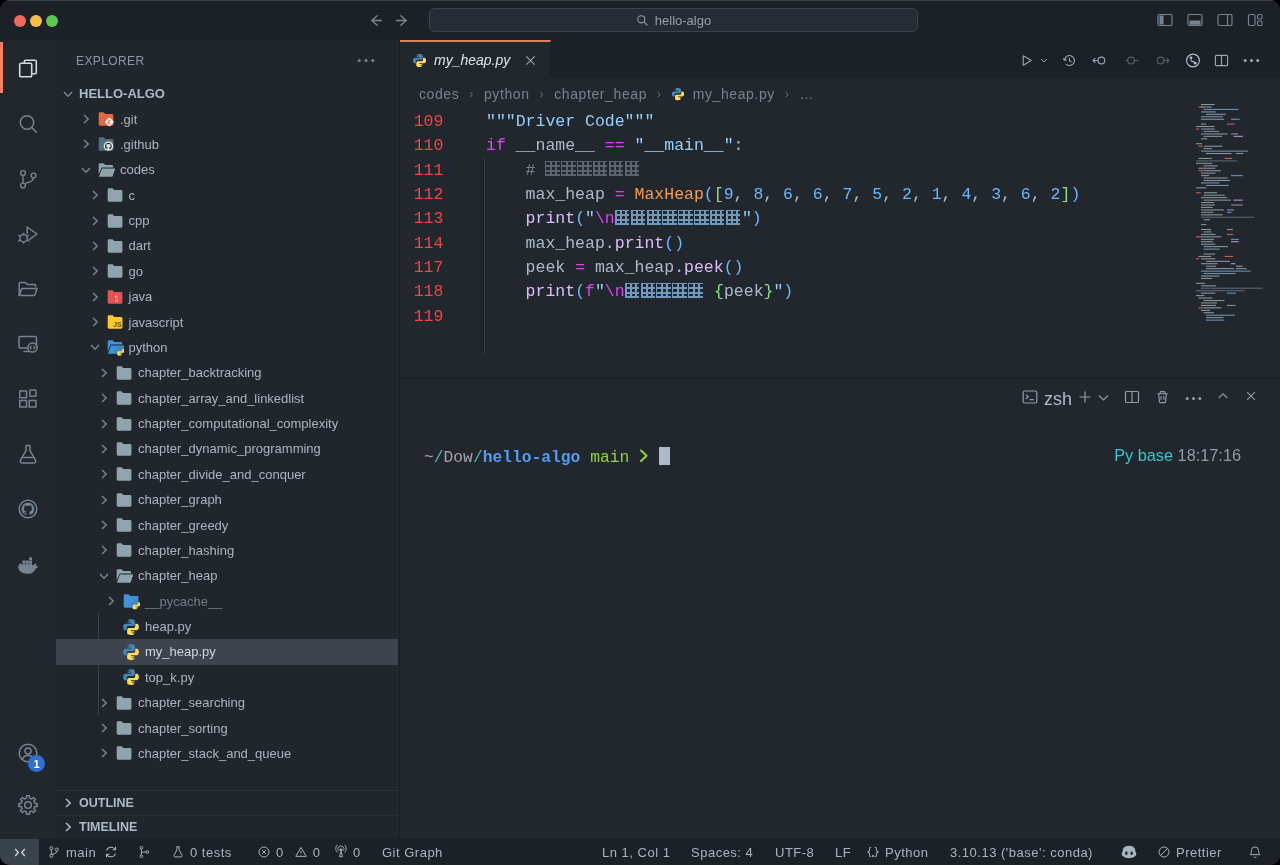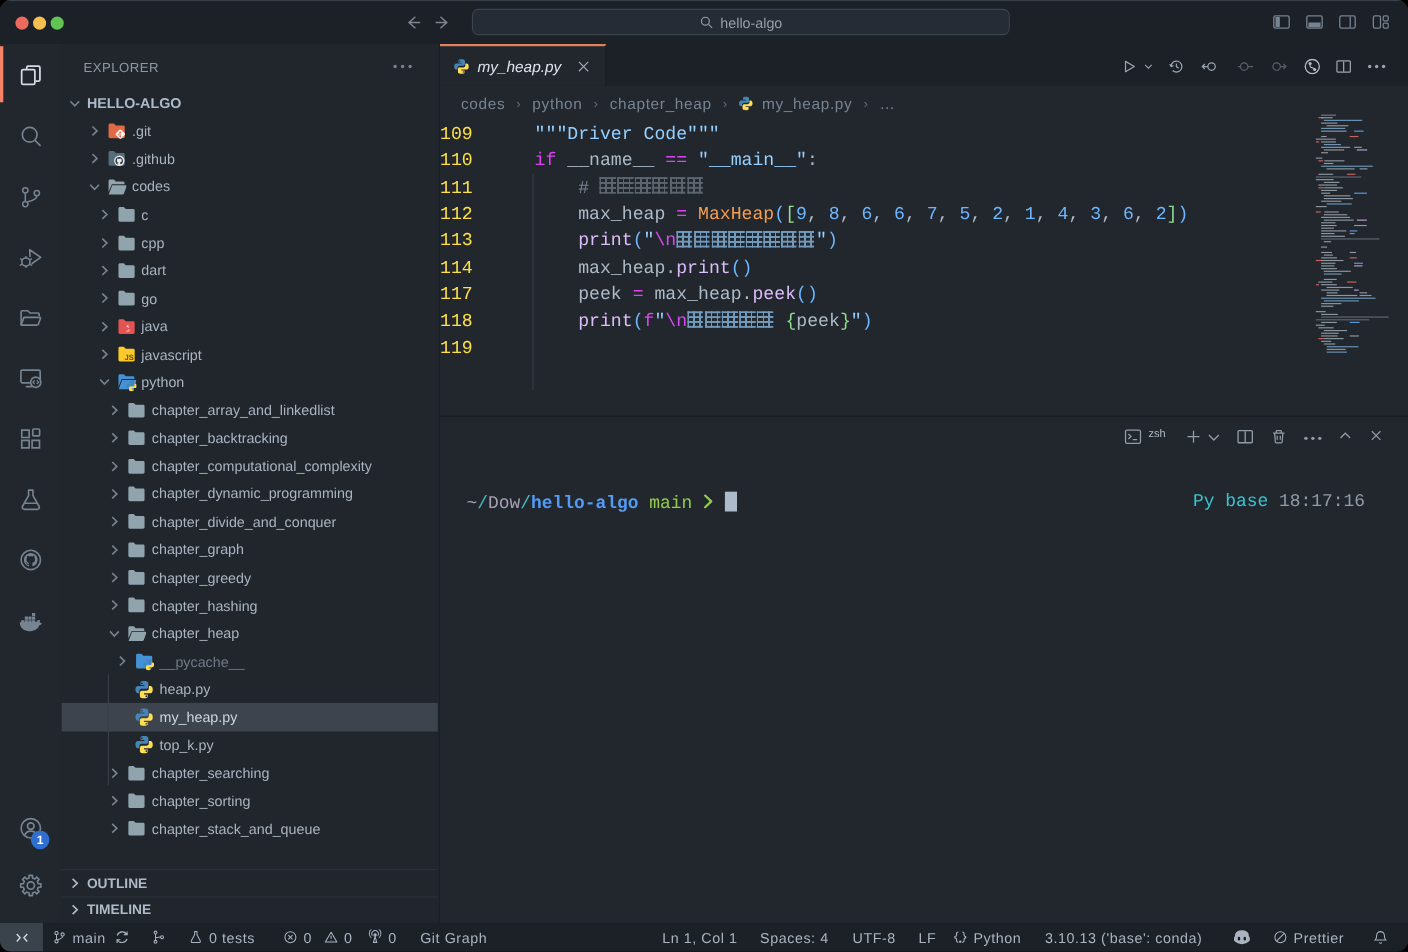--- a/index.html
+++ b/index.html
@@ -33,37 +33,37 @@
 
 .editor{position:absolute;left:400px;top:40px;right:0;height:338px;background:#22272e}
 .tabstrip{position:absolute;left:0;top:0;right:0;height:38px;background:#1c2128}
 .tab{position:absolute;left:0;top:0;width:151px;height:38px;background:#22272e;border-top:2px solid #e0825e;border-right:1px solid #1a1f26;display:flex;align-items:center;padding-left:12px}
 .tablab{font-size:14px;font-style:italic;color:#dee4eb;margin-left:7px}
 .tabx{margin-left:13px;width:15px;height:15px}
 .crumbs{position:absolute;left:19px;top:41px;height:26px;display:flex;align-items:center;font-size:14px;letter-spacing:.6px;color:#768390;gap:9px;white-space:nowrap}
 .csep{font-size:12px;color:#636e7b;margin:0 1px}
 .code{position:absolute;left:0;top:70px;right:0;font-family:"Liberation Mono",monospace;font-size:16.5px;line-height:24.33px}
 .cline{height:24.33px;white-space:pre}
-.ln{display:inline-block;width:57px;text-align:left;color:#fde047}
+.ln{display:inline-block;width:57px;text-align:center;color:#ef4444}
 .lc{display:inline-block;padding-left:29px;color:#adbac7}
 .s{color:#96d0ff}.k{color:#d946ef}.fn{color:#dcbdfb}.cl{color:#f69d50}.n{color:#6cb6ff}.c{color:#768390}.b1{color:#6cb6ff}.b2{color:#8ddb8c}
 .iguide{position:absolute;left:84px;top:118px;width:1px;height:197px;background:#343c46}
 .z{display:inline-block;width:14.3px;height:14.8px;margin-right:1.6px;vertical-align:-1.5px;background:repeating-linear-gradient(to bottom,currentColor 0 1.5px,transparent 1.5px 4.5px),repeating-linear-gradient(to right,currentColor 0 1.5px,transparent 1.5px 5.2px);opacity:.68}
 .minimap{position:absolute;left:796px;top:64px;width:70px;height:224px}
 .eacts{position:absolute;top:0;height:38px;left:0;right:0}
 .ea{position:absolute;top:13px;width:15px;height:15px}
 
 .panel{position:absolute;left:400px;right:0;top:378px;height:461px;background:#22272e;border-top:1px solid #191e24}
 .ptabs{position:absolute;left:23px;top:0;height:35px;display:flex;align-items:center;gap:26.5px;font-size:12.4px;letter-spacing:.3px;color:#768390;white-space:nowrap}
 .ptab.act{color:#cdd5de;position:relative}
 .ptab.act:after{content:"";position:absolute;left:0;right:0;bottom:-9px;height:1.5px;background:#e0825e}
 .pright{position:absolute;left:0;right:0;top:0;height:35px}
 .pr{position:absolute;top:10px}
 .term{position:absolute;left:24px;top:67px;font-family:"Liberation Mono",monospace;font-size:16.3px;white-space:pre;color:#a9b4c0}
-.termr{position:absolute;right:39px;top:67px;font-family:Liberation Mono, monospace;font-size:16.3px;white-space:pre}
+.termr{position:absolute;right:39px;top:67px;font-family:Liberation Sans, sans-serif;font-size:16.3px;white-space:pre}
 .cur{display:inline-block;width:11px;height:18px;background:#adbac7;vertical-align:-3.5px}
 
 .status{position:absolute;left:0;right:0;bottom:0;height:26px;background:#1c2128;color:#a9b4c0;font-size:13px;letter-spacing:.5px}
 .sitem{position:absolute;top:0;height:26px;display:flex;align-items:center;gap:5px;white-space:nowrap}
 .remote{position:absolute;left:0;top:0;width:39px;height:26px;background:#3a424c;display:flex;align-items:center;justify-content:center}
 .sic{width:14px;height:14px}
 </style></head>
 <body>
 <div class="win">
 
@@ -279,30 +279,30 @@
           </svg>
           <span class="tlab">python</span>
         </div>
 <div class="trow" style="padding-left:40px">
           <svg class="ch" viewBox="0 0 16 16">
             <path d="M6 4l4.2 4L6 12" stroke="#768390" stroke-width="1.5" fill="none"></path>
           </svg>
           <svg class="fi" viewBox="0 0 16 16">
             <path d="M1.5 3.2c0-.7.5-1.2 1.2-1.2h3.1l1.6 1.6h6a1.2 1.2 0 0 1 1.2 1.2v7.9c0 .7-.5 1.2-1.2 1.2H2.7a1.2 1.2 0 0 1-1.2-1.2z" fill="#90a4ae"></path>
           </svg>
+          <span class="tlab">chapter_backtracking</span>
+        </div>
+<div class="trow" style="padding-left:40px">
+          <svg class="ch" viewBox="0 0 16 16">
+            <path d="M6 4l4.2 4L6 12" stroke="#768390" stroke-width="1.5" fill="none"></path>
+          </svg>
+          <svg class="fi" viewBox="0 0 16 16">
+            <path d="M1.5 3.2c0-.7.5-1.2 1.2-1.2h3.1l1.6 1.6h6a1.2 1.2 0 0 1 1.2 1.2v7.9c0 .7-.5 1.2-1.2 1.2H2.7a1.2 1.2 0 0 1-1.2-1.2z" fill="#90a4ae"></path>
+          </svg>
           <span class="tlab">chapter_array_and_linkedlist</span>
-        </div>
-<div class="trow" style="padding-left:40px">
-          <svg class="ch" viewBox="0 0 16 16">
-            <path d="M6 4l4.2 4L6 12" stroke="#768390" stroke-width="1.5" fill="none"></path>
-          </svg>
-          <svg class="fi" viewBox="0 0 16 16">
-            <path d="M1.5 3.2c0-.7.5-1.2 1.2-1.2h3.1l1.6 1.6h6a1.2 1.2 0 0 1 1.2 1.2v7.9c0 .7-.5 1.2-1.2 1.2H2.7a1.2 1.2 0 0 1-1.2-1.2z" fill="#90a4ae"></path>
-          </svg>
-          <span class="tlab">chapter_backtracking</span>
         </div>
 <div class="trow" style="padding-left:40px">
           <svg class="ch" viewBox="0 0 16 16">
             <path d="M6 4l4.2 4L6 12" stroke="#768390" stroke-width="1.5" fill="none"></path>
           </svg>
           <svg class="fi" viewBox="0 0 16 16">
             <path d="M1.5 3.2c0-.7.5-1.2 1.2-1.2h3.1l1.6 1.6h6a1.2 1.2 0 0 1 1.2 1.2v7.9c0 .7-.5 1.2-1.2 1.2H2.7a1.2 1.2 0 0 1-1.2-1.2z" fill="#90a4ae"></path>
           </svg>
           <span class="tlab">chapter_computational_complexity</span>
         </div>
@@ -617,21 +617,21 @@
 <rect x="10.0" y="215.6" width="18.4" height="1.05" fill="#96d0ff" opacity="0.65"></rect>
     </svg>
   </div>
 
   <div class="panel">
     <div class="pright">
       <svg class="pr" style="left:622px" width="16" height="16" viewBox="0 0 16 16">
           <rect x="1.2" y="2" width="13.6" height="12" rx="1.5" stroke="#909ca9" stroke-width="1.2" fill="none"></rect>
           <path d="M3.8 5.6l2.4 2.2-2.4 2.2M7.6 10.6h4.2" stroke="#909ca9" stroke-width="1.2" fill="none"></path>
         </svg>
-      <span class="pr" style="left:644px;top:10px;font-size:10px;color:#adbac7">zsh</span>
+      <span class="pr" style="left:644px;top:10px;font-size:18px;color:#adbac7">zsh</span>
       <svg class="pr" style="left:677px" width="16" height="16" viewBox="0 0 16 16">
           <path d="M8 2.5v11M2.5 8h11" stroke="#909ca9" stroke-width="1.2"></path>
         </svg>
       <svg class="pr" style="left:698px;top:15px" width="11" height="8" viewBox="0 0 11 8">
           <path d="M1 1.5l4.5 4.5L10 1.5" stroke="#909ca9" stroke-width="1.2" fill="none"></path>
         </svg>
       <svg class="pr" style="left:724px" width="16" height="16" viewBox="0 0 16 16">
           <rect x="1.5" y="2.5" width="13" height="11" rx="1" stroke="#909ca9" stroke-width="1.2" fill="none"></rect>
           <path d="M8 3v10" stroke="#909ca9" stroke-width="1.2"></path>
         </svg>

